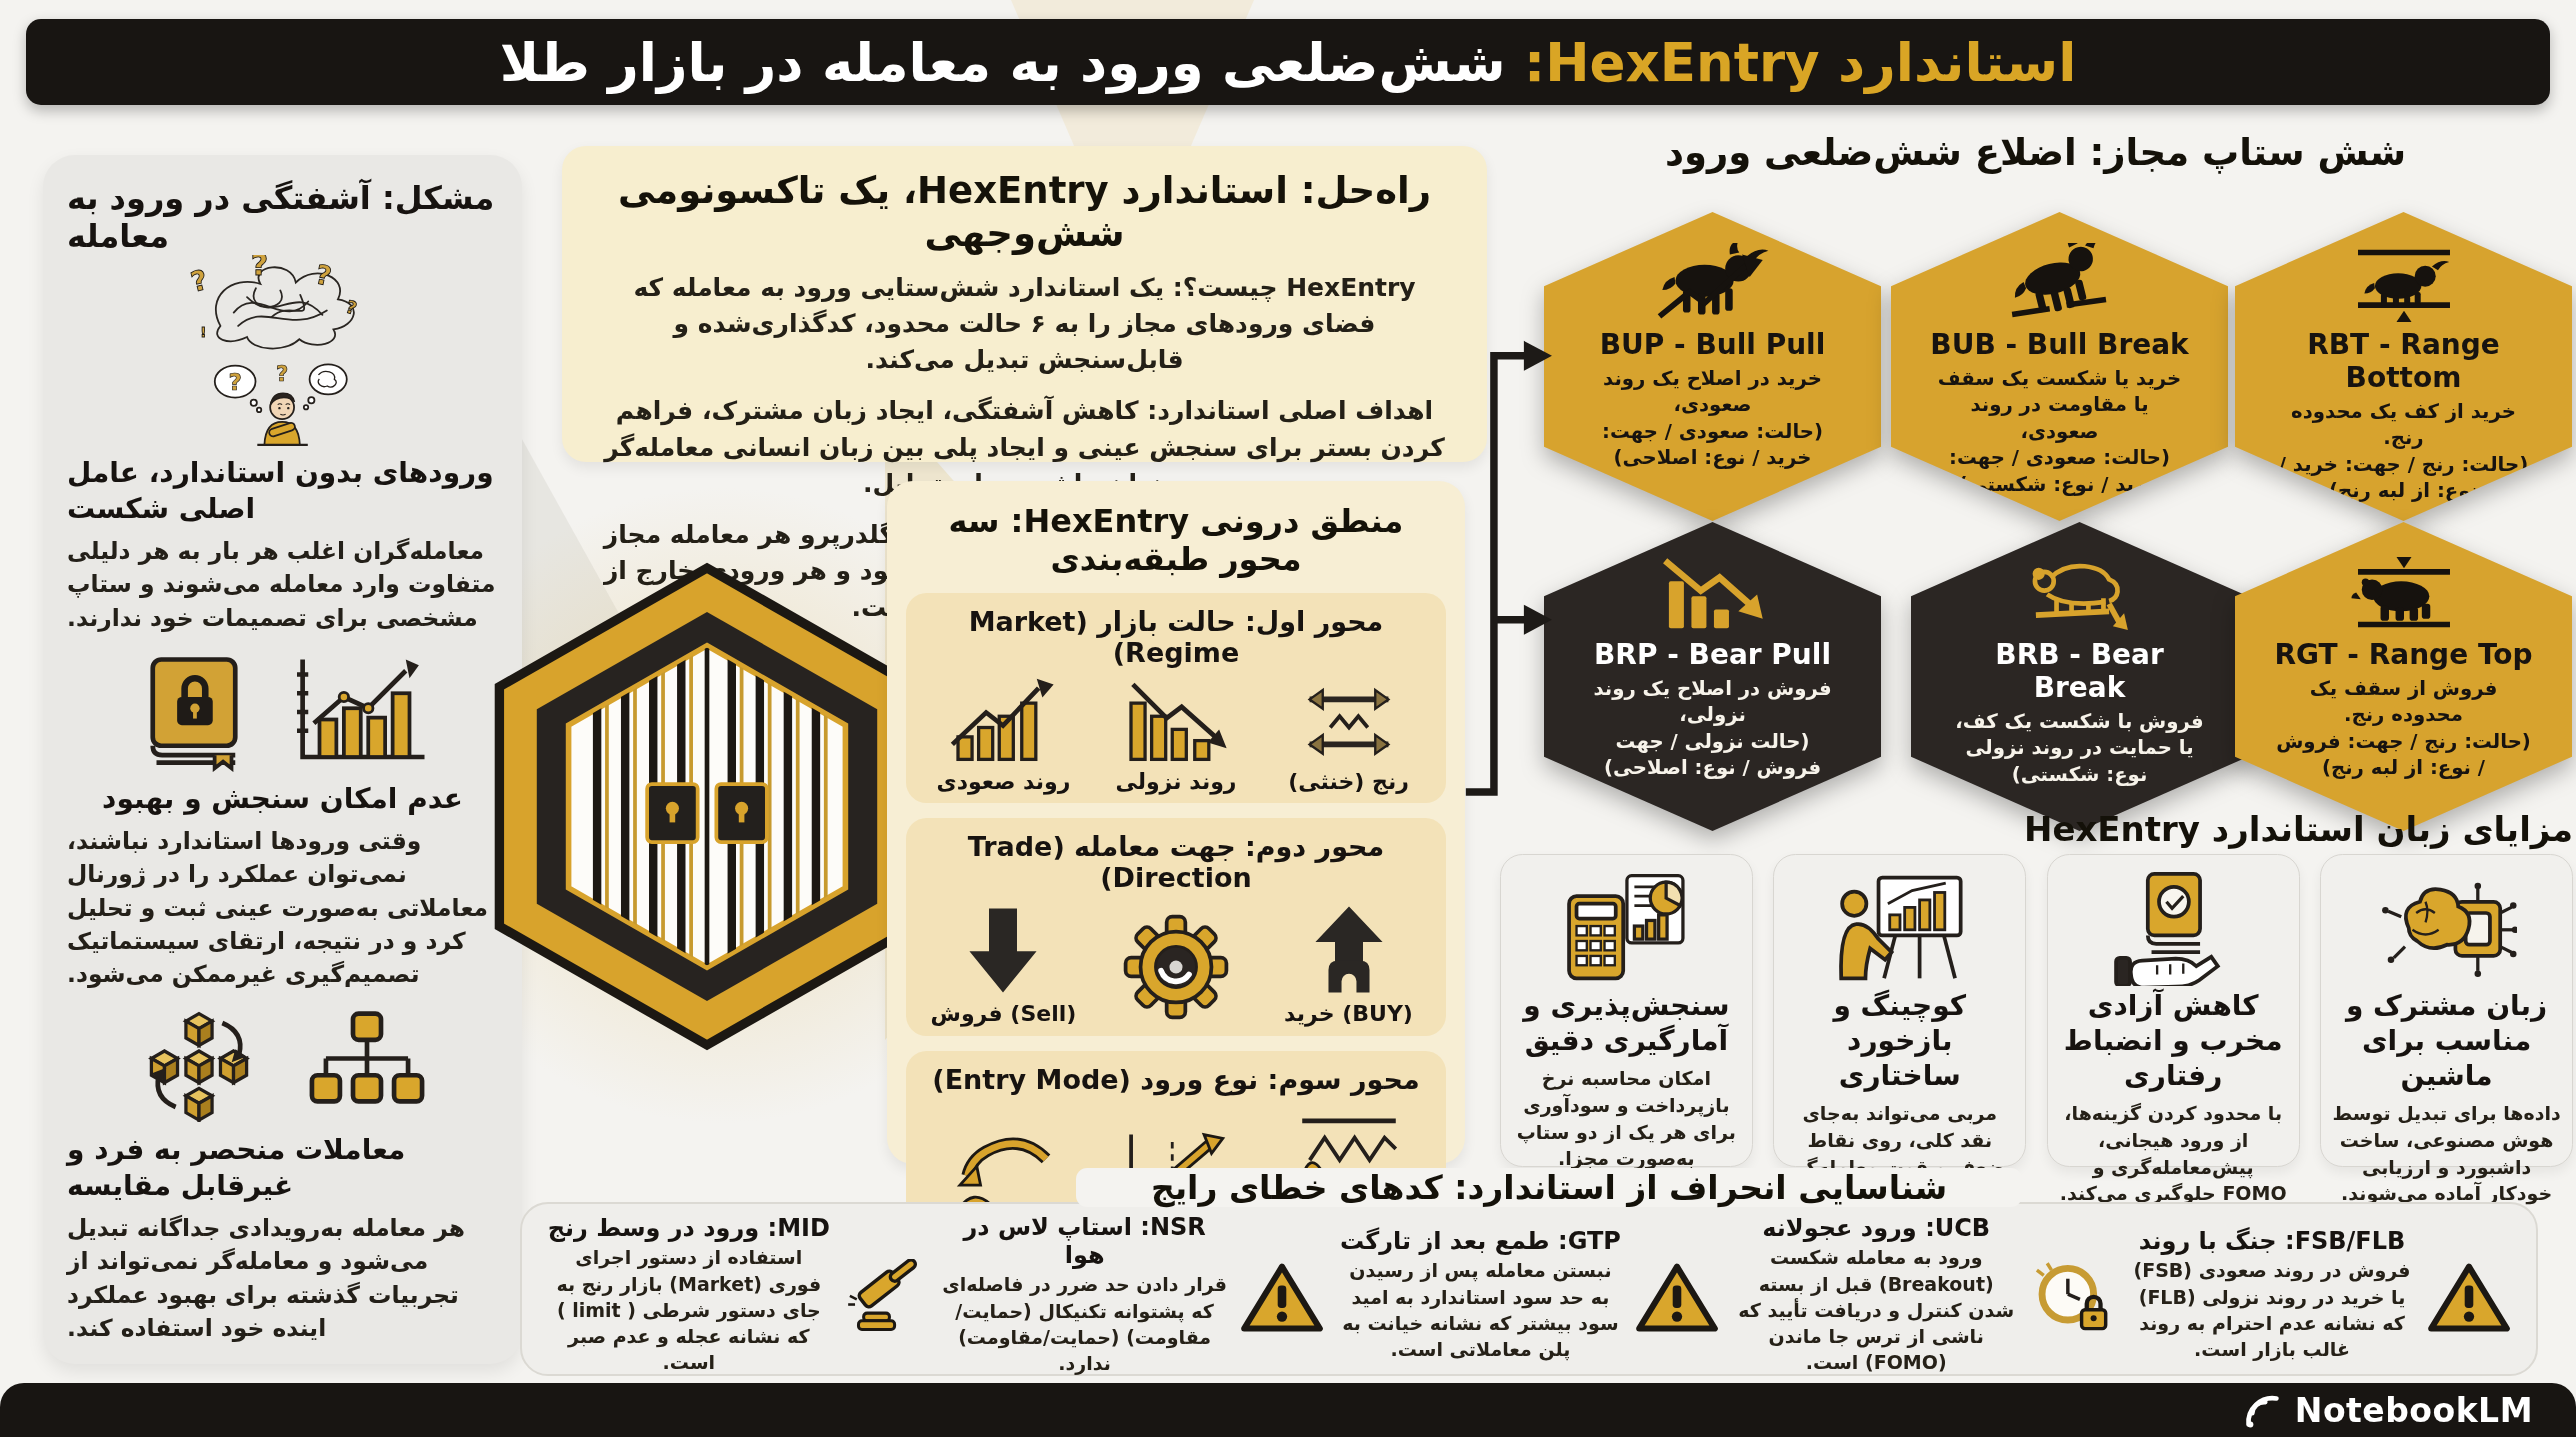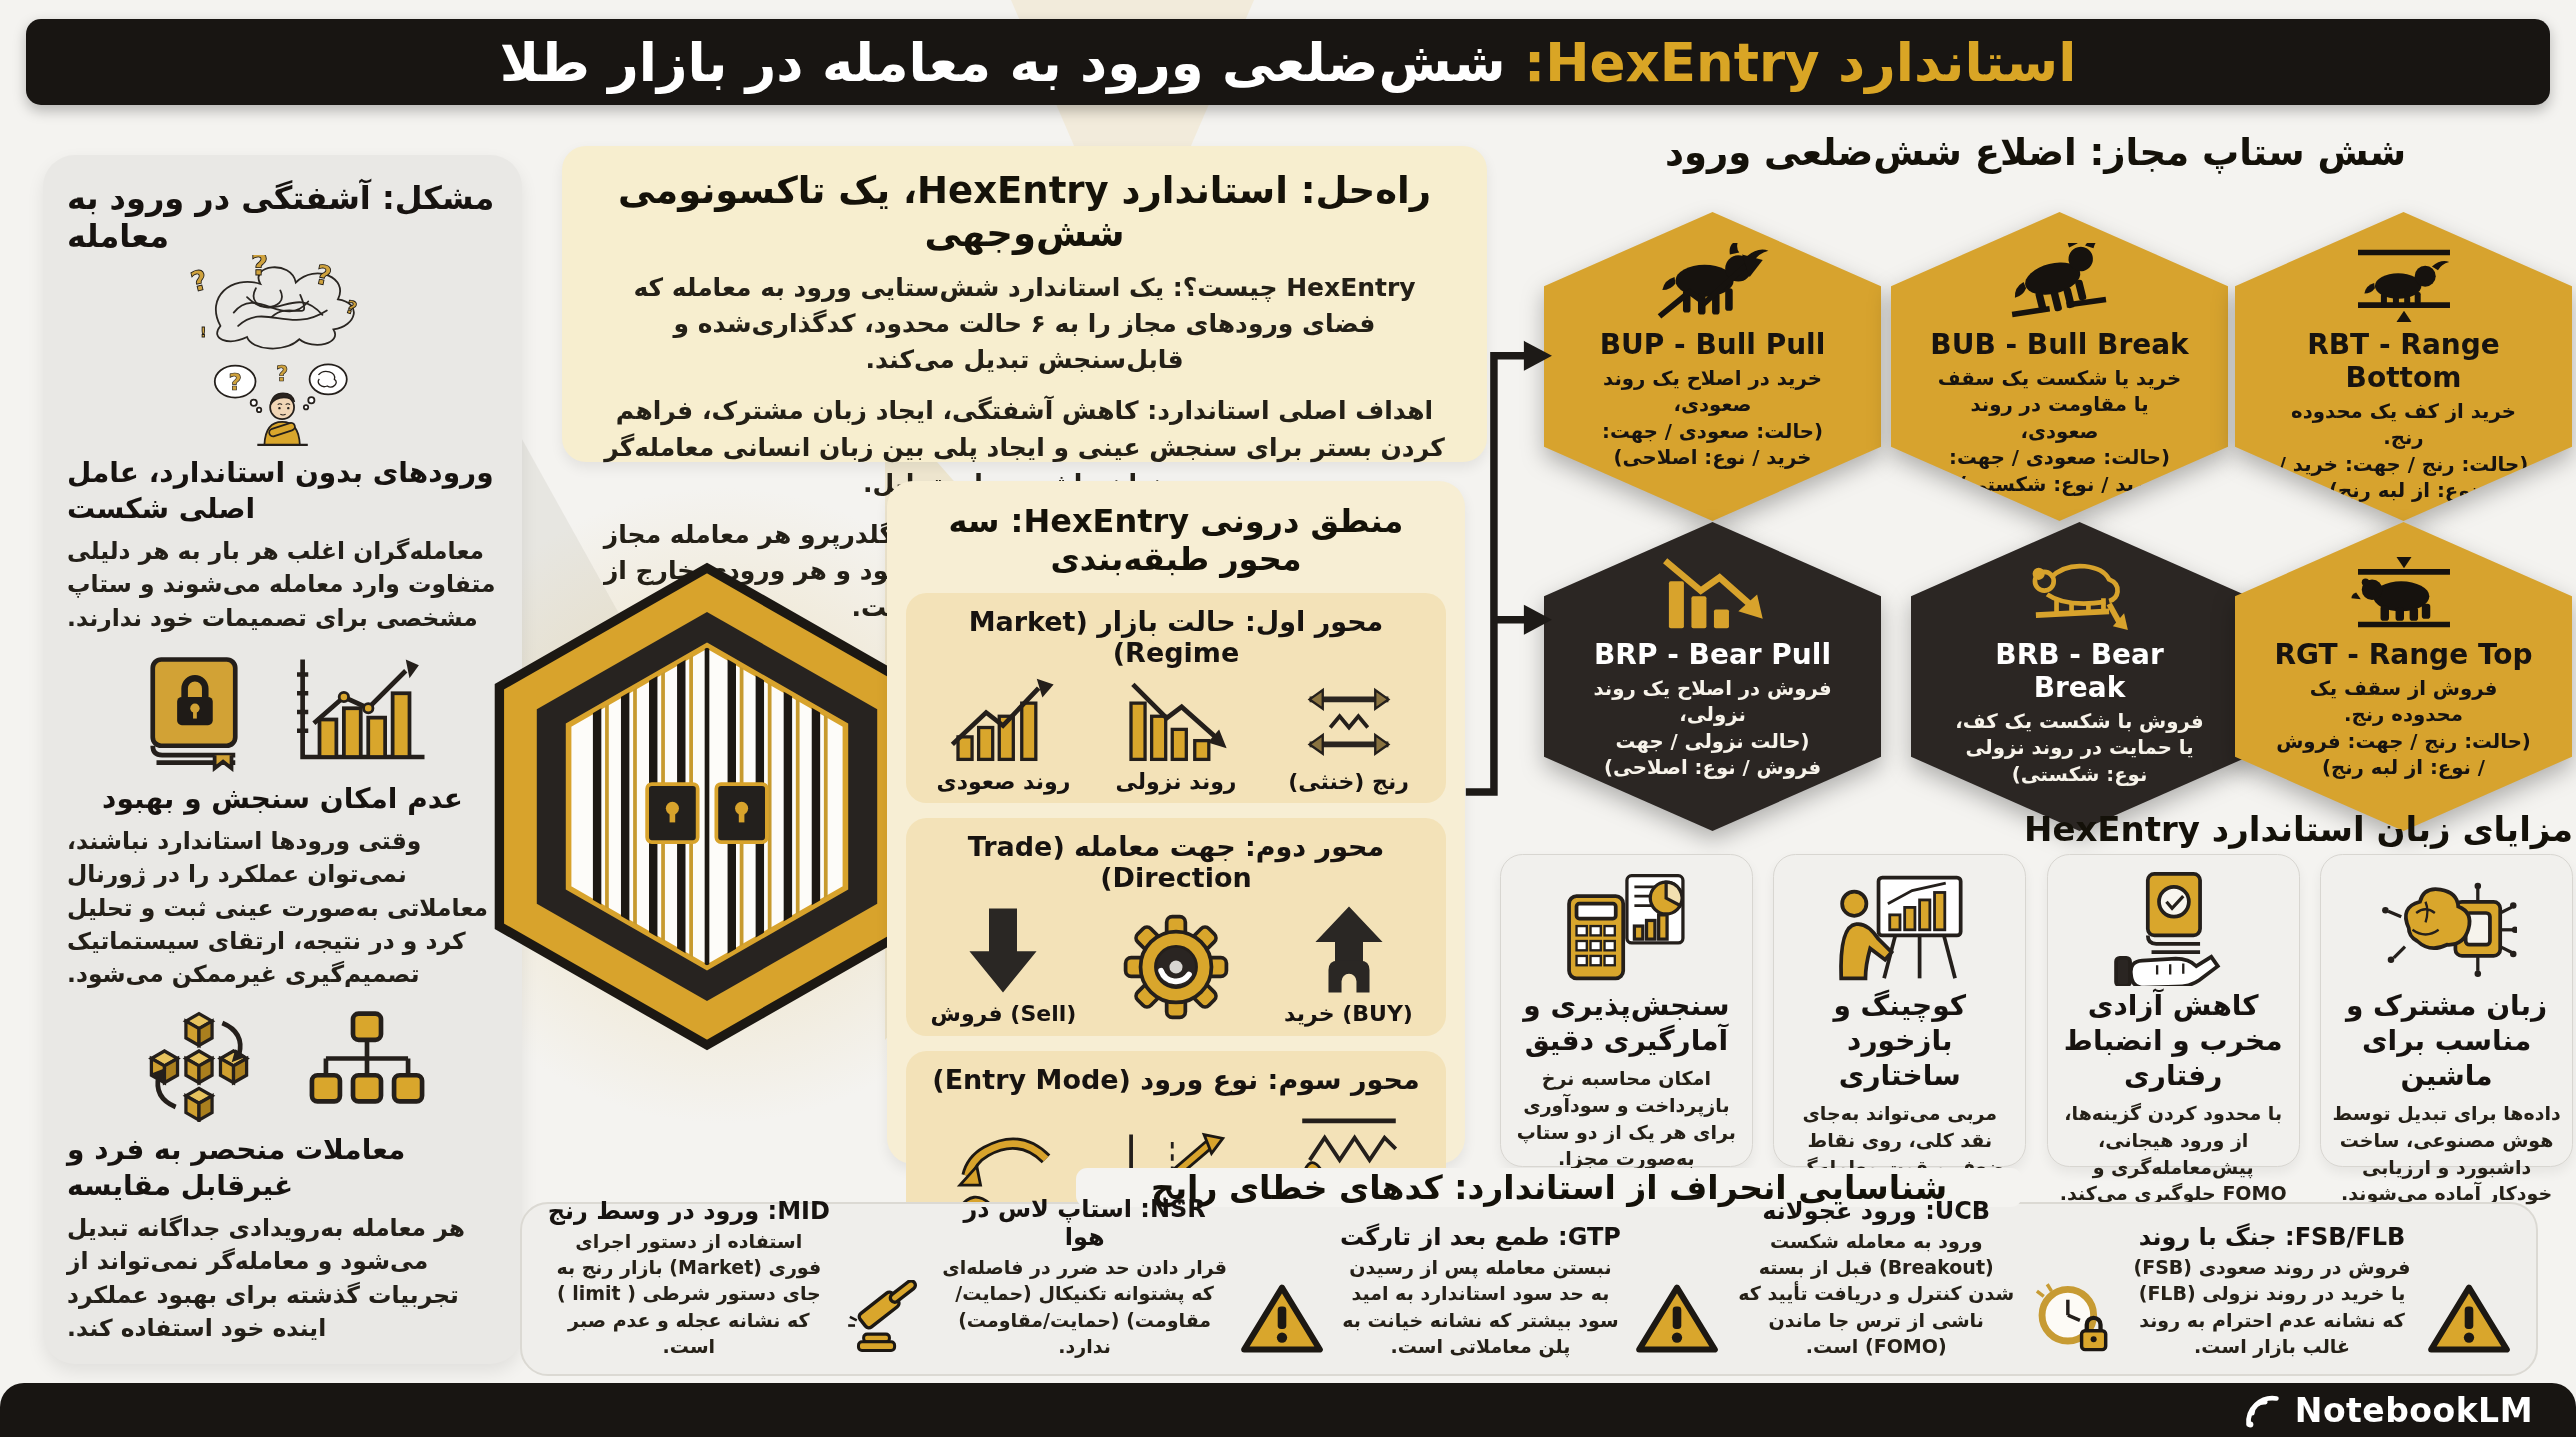--- a/index.html
+++ b/index.html
@@ -69,21 +69,21 @@
   .b-ic{height:120px;display:flex;align-items:center;}
   .b-title{font-size:28px;font-weight:700;line-height:1.25;margin-top:1.9px;color:#171310;}
   .b-body{font-size:19px;font-weight:700;line-height:1.4;margin-top:7.5px;color:#262118;}
   
   .errors-box{left:520px;top:1202px;width:2018px;height:174px;background:#efeeeb;border:2.8px solid #dbd9d3;
               border-radius:28px;box-sizing:border-box;z-index:2;}
   .errors-title{left:1076px;top:1168px;width:908px;text-align:center;font-size:33px;font-weight:700;
                 direction:rtl;color:#141109;background:#f4f3f0;padding:0 19px;z-index:3;border-radius:11.2px;}
   .errors-row{position:absolute;left:520px;top:1202px;width:2018px;height:174px;box-sizing:border-box;
               display:flex;direction:rtl;gap:13px;padding:28px 26px 17px;z-index:3;}
-  .err-item{flex:1;display:flex;direction:rtl;gap:11.2px;align-items:flex-end;}
+  .err-item{flex:1;display:flex;direction:rtl;gap:11.2px;align-items:center;}
   .err-ic{flex:0 0 86px;display:flex;justify-content:center;padding-top:7.5px;}
   .err-text{direction:rtl;text-align:center;flex:1;}
   .err-title{font-size:24px;font-weight:700;color:#171310;}
   .err-body{font-size:19px;font-weight:700;line-height:1.38;margin-top:2.8px;color:#262118;}
   
   .footer{left:0;top:1383px;width:2576px;height:54px;background:#181512;border-radius:24px 24px 0 0;
           display:flex;align-items:center;justify-content:flex-end;box-sizing:border-box;padding:0 43px;gap:11.2px;z-index:4;}
   .brand{color:#fff;font-size:33px;font-weight:700;letter-spacing:0.5px;}
   svg{display:block;}
 </style>

